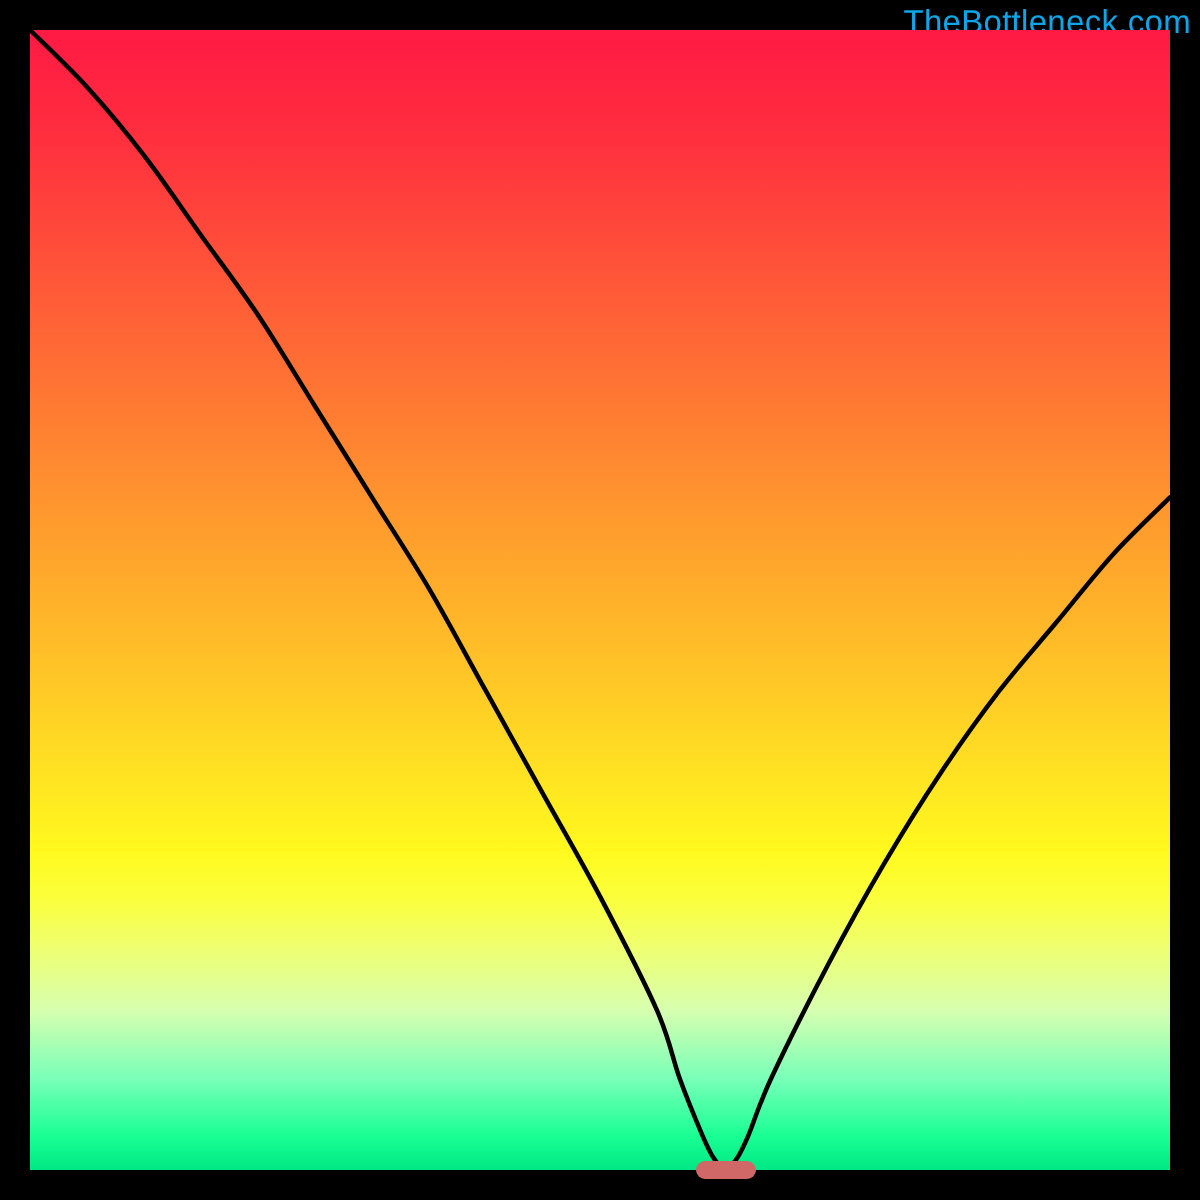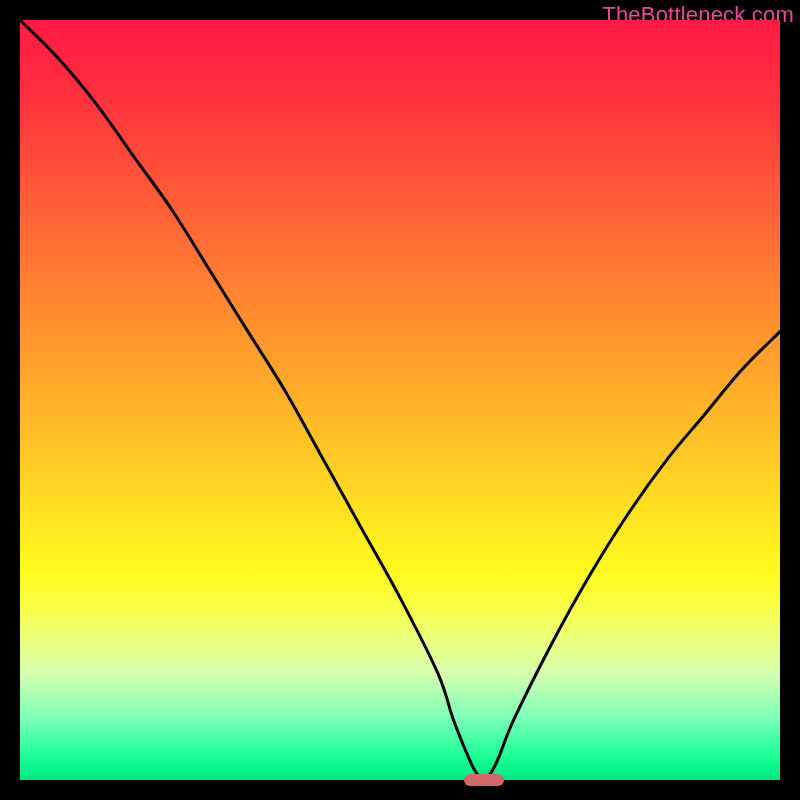--- a/index.html
+++ b/index.html
@@ -39,21 +39,21 @@
       #d7ffb0 86%,
       #79ffb8 92%,
       #1aff94 97%,
       #00e884 100%
     );
   }
   .watermark {
     position: absolute;
     top: 2px;
     right: 6px;
-    color: #ec4899;
+    color: #0ea5e9;
     font-size: 22px;
     font-weight: 500;
     letter-spacing: 0.2px;
     user-select: none;
   }
   svg.curve {
     position: absolute;
     left: 0;
     top: 0;
     width: 760px;

